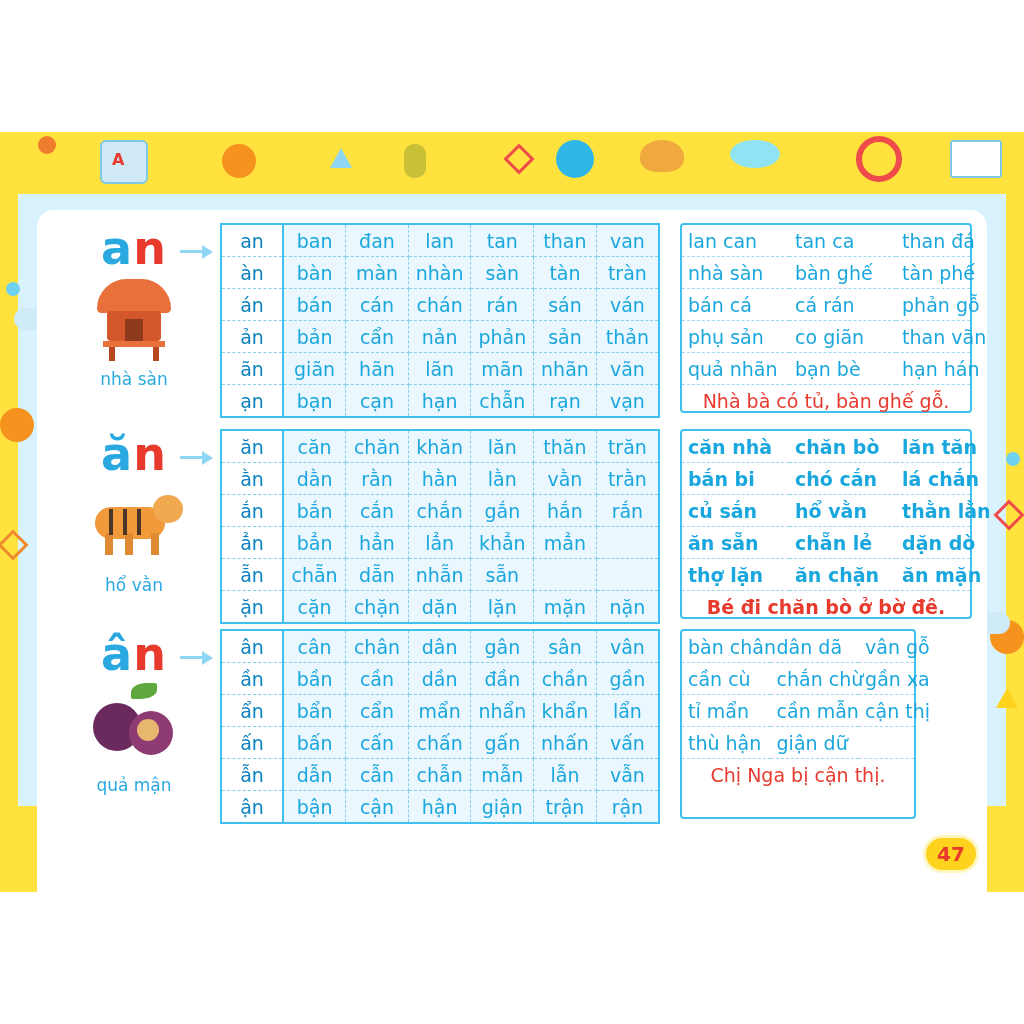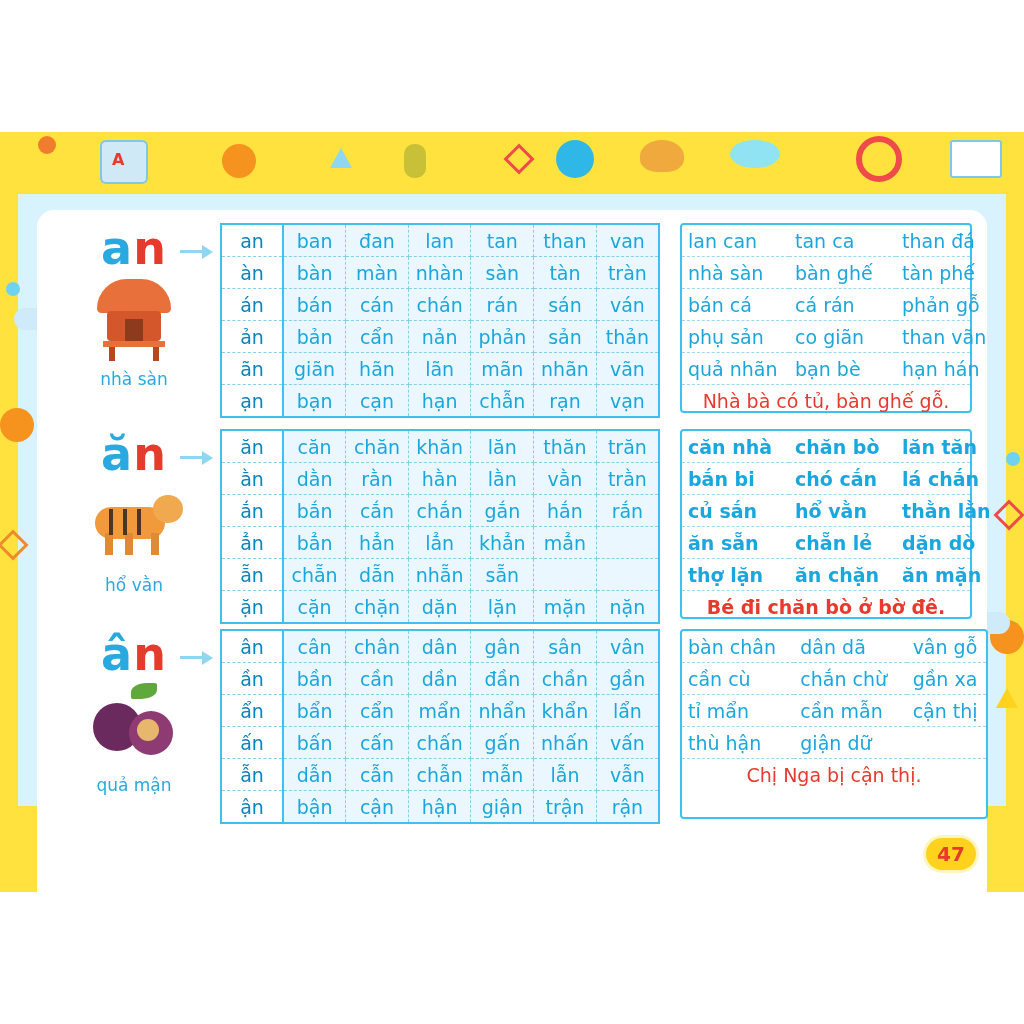--- a/index.html
+++ b/index.html
@@ -431,21 +431,21 @@
         <td>bận</td>
         <td>cận</td>
         <td>hận</td>
         <td>giận</td>
         <td>trận</td>
         <td>rận</td>
       </tr>
     </tbody>
       </table>
 
-    <div class="phrasebox" style="left:640px;top:416px;width:308px;height:190px;">
+    <div class="phrasebox" style="left:640px;top:416px;width:236px;height:190px;">
       <table>
         <tbody>
             <tr>
           <td style="width:33%">bàn chân</td>
           <td style="width:33%">dân dã</td>
           <td>vân gỗ</td>
         </tr>
         <tr>
           <td>cần cù</td>
           <td>chắn chừ</td>

